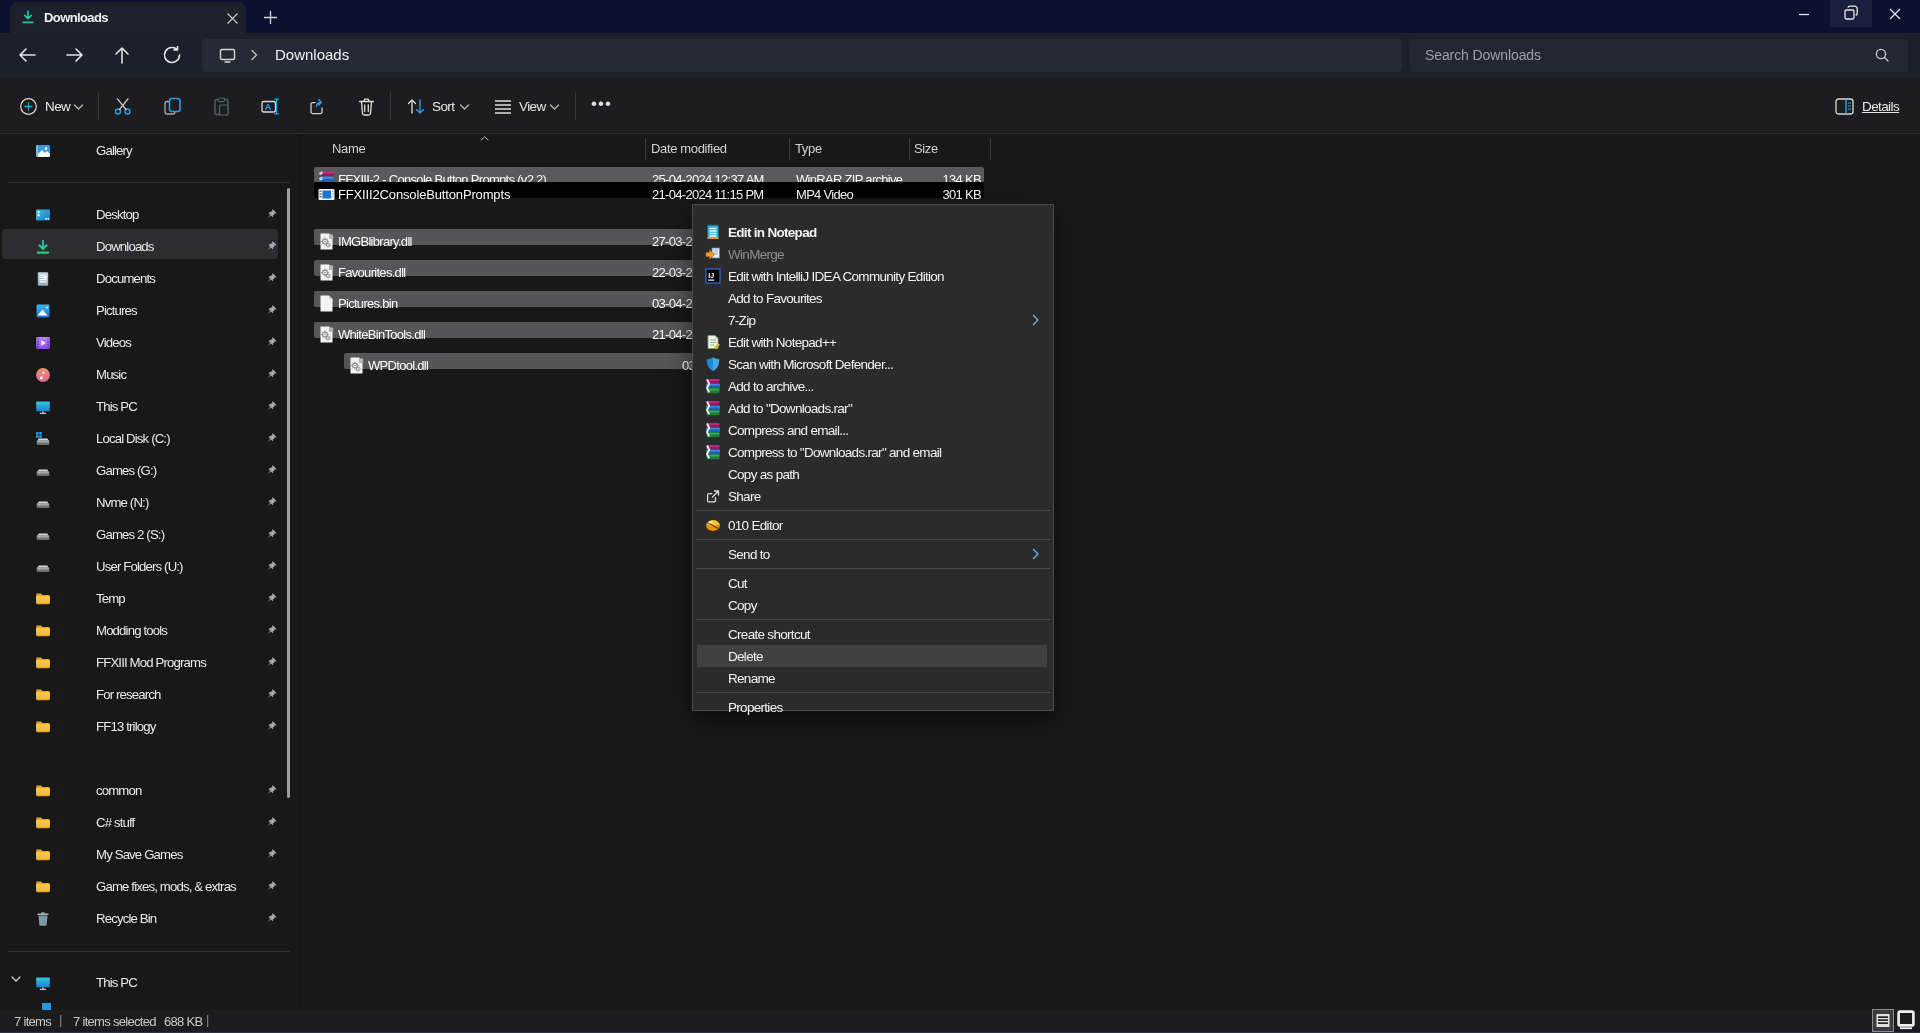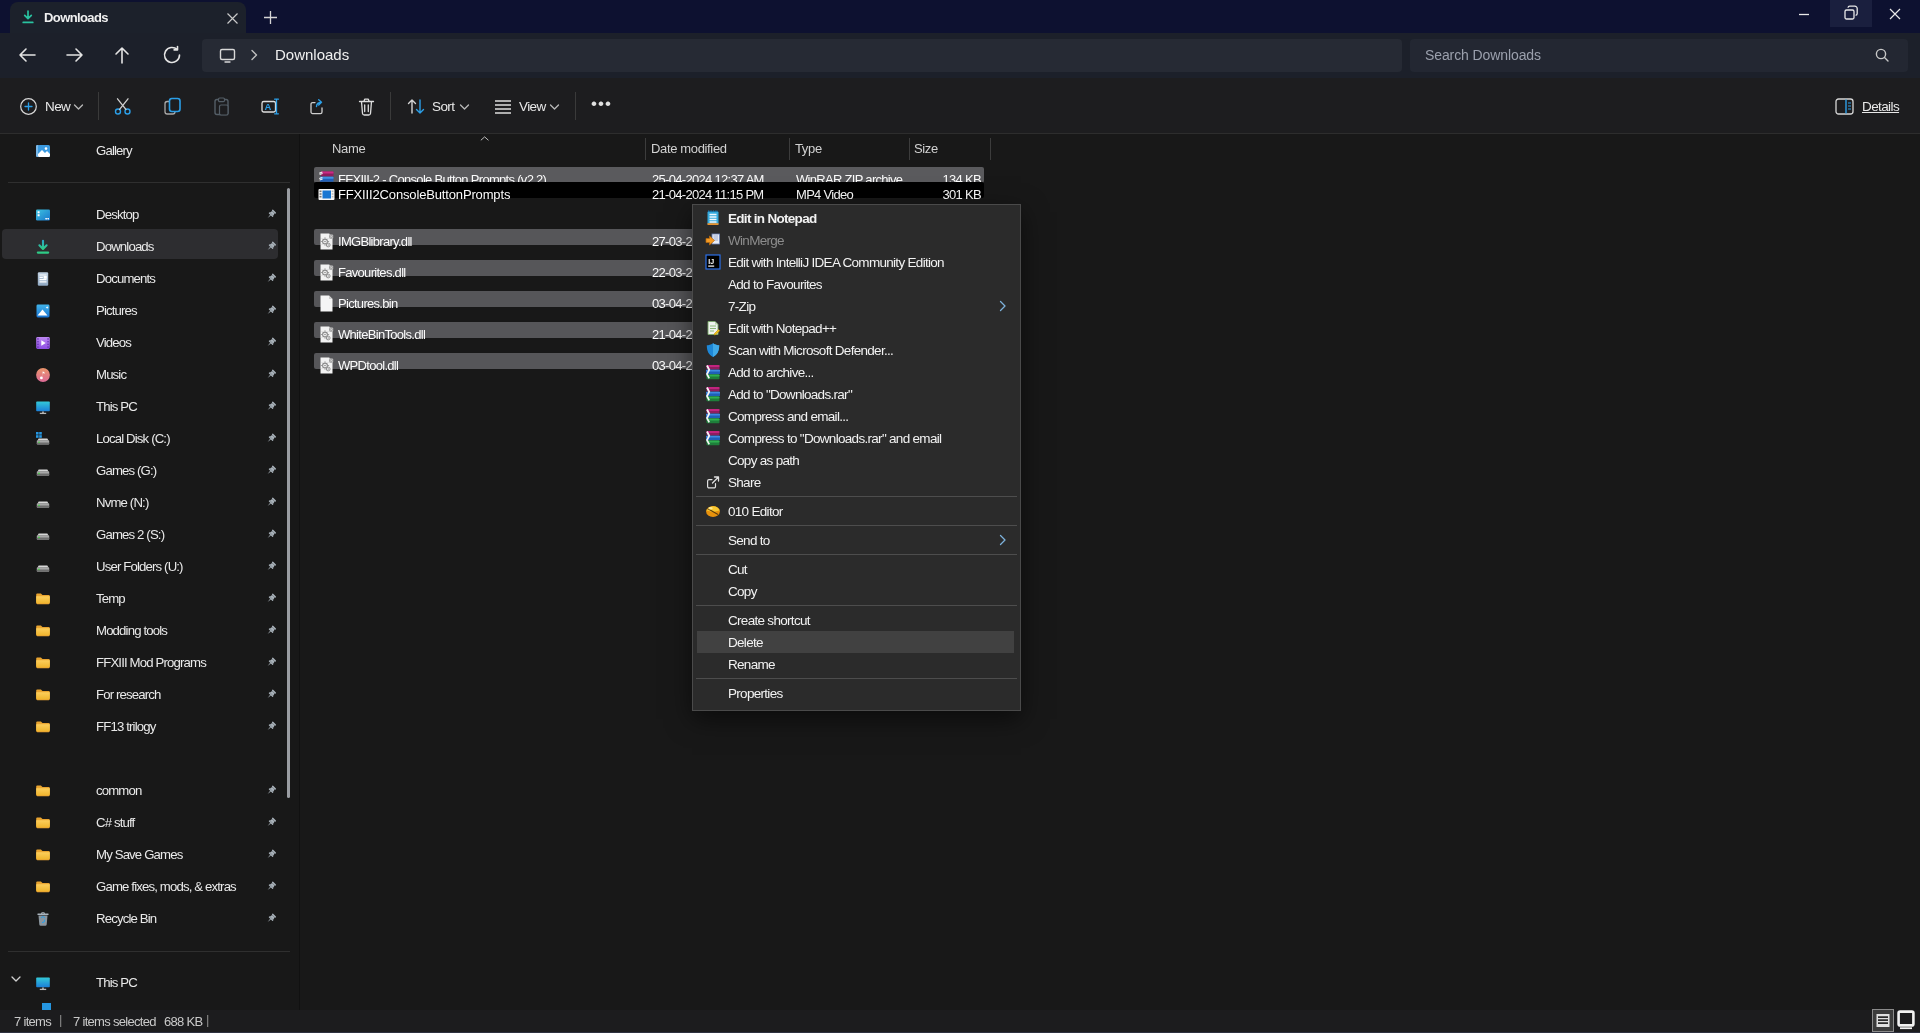--- a/index.html
+++ b/index.html
@@ -28,22 +28,22 @@
 .sbitem .ic { position:absolute; left:35px; top:8px; width:16px; height:16px; }
 .pin { position:absolute; left:265px; top:10px; width:12px; height:12px; }
 .hdr { position:absolute; top:0; font-size:13px; letter-spacing:-0.35px; color:#d2d2d2; }
 .colsep { position:absolute; top:4px; width:1px; height:22px; background:#3c3c3c; }
 .row { position:absolute; left:14px; width:670px; height:16px; border-radius:2px; }
 .row .nm { position:absolute; left:24px; top:5px; font-size:13px; letter-spacing:-0.7px; color:#fbfbfb; white-space:nowrap; }
 .row .dt { position:absolute; left:338px; top:5px; font-size:13px; letter-spacing:-0.7px; color:#fbfbfb; white-space:nowrap; }
 .row .tp { position:absolute; left:482px; top:5px; font-size:13px; letter-spacing:-0.7px; color:#fbfbfb; white-space:nowrap; }
 .row .sz { position:absolute; right:3px; top:5px; font-size:13px; letter-spacing:-0.7px; color:#fbfbfb; }
 .row .fic { position:absolute; left:4px; top:3px; width:17px; height:19px; }
-#ctxmenu { position:absolute; left:692px; top:204px; width:329px; height:507px; background:#2b2b2b;
-  border:1px solid #4a4a4a; box-shadow:0 8px 24px rgba(0,0,0,0.55); padding-top:2px; z-index:50; }
+#ctxmenu { position:absolute; left:692px; top:204px; width:362px; height:507px; background:#2b2b2b;
+  border:1px solid #4a4a4a; box-shadow:0 8px 24px rgba(0,0,0,0.55); padding-top:16px; z-index:50; }
 .mi { position:relative; height:22px; margin:0 6px 0 4px; }
 .mi .mt { position:absolute; left:31px; top:4px; font-size:13.5px; letter-spacing:-0.7px; color:#f2f2f2; white-space:nowrap; }
 .mi .mic { position:absolute; left:8px; top:3px; width:16px; height:16px; }
 .mi .arr { position:absolute; right:8px; top:3px; color:#d0d0d0; font-size:12px; }
 .msep { height:1px; background:#4d4d4d; margin:3px 3px; }
 #statusbar { position:absolute; left:0; top:1010px; width:1920px; height:23px; background:#1c1c1e; font-size:13px; letter-spacing:-0.7px; color:#c9c9c9; }
 svg { display:block; }
 </style>
 </head>
 <body>
@@ -762,21 +762,21 @@
           <circle cx="10.2" cy="13" r="0.65" fill="#8a8a8a"></circle>
           <rect x="11.5" y="2.8" width="3.4" height="3.6" rx="0.5" fill="#efefef" stroke="#9a9a9a" stroke-width="0.8"></rect>
           <circle cx="13.2" cy="4.6" r="1" fill="none" stroke="#8a8a8a" stroke-width="0.8"></circle>
         </svg>
       </div>
       <div class="nm">WhiteBinTools.dll</div>
       <div class="dt">21-04-2024 7:05 PM</div>
       <div class="tp">Application extension</div>
       <div class="sz">96 KB</div>
     </div>
-<div class="row" style="top:219px; background:#565659;">
+<div class="row" style="top:219px; background:#565659;margin-left:30px;">
       <div class="fic">
         <svg width="17" height="19" viewBox="0 0 17 19">
           <path d="M2.5 1.5 h8.5 l3.5 3.5 v12.5 h-12 z" fill="#f2f2f2"></path>
           <path d="M11 1.5 l3.5 3.5 h-3.5 z" fill="#c9c9c9"></path>
           <circle cx="7" cy="9.5" r="2.4" fill="none" stroke="#8a8a8a" stroke-width="1.1"></circle>
           <circle cx="7" cy="9.5" r="0.8" fill="#8a8a8a"></circle>
           <path d="M7 6.4 v-1 M7 12.6 v1 M3.9 9.5 h-1 M10.1 9.5 h1 M4.9 7.4 l-0.7-0.7 M9.1 11.6 l0.7 0.7 M4.9 11.6 l-0.7 0.7 M9.1 7.4 l0.7-0.7" stroke="#8a8a8a" stroke-width="0.9"></path>
           <circle cx="10.2" cy="13" r="1.9" fill="#f2f2f2" stroke="#8a8a8a" stroke-width="0.95"></circle>
           <circle cx="10.2" cy="13" r="0.65" fill="#8a8a8a"></circle>
           <rect x="11.5" y="2.8" width="3.4" height="3.6" rx="0.5" fill="#efefef" stroke="#9a9a9a" stroke-width="0.8"></rect>

